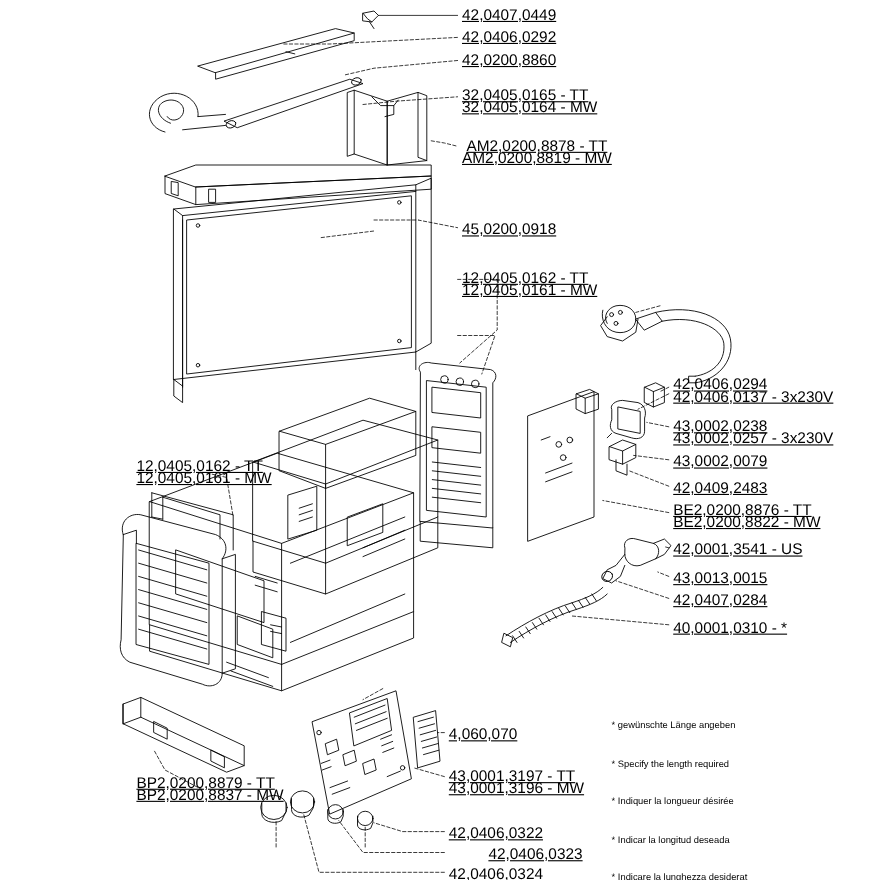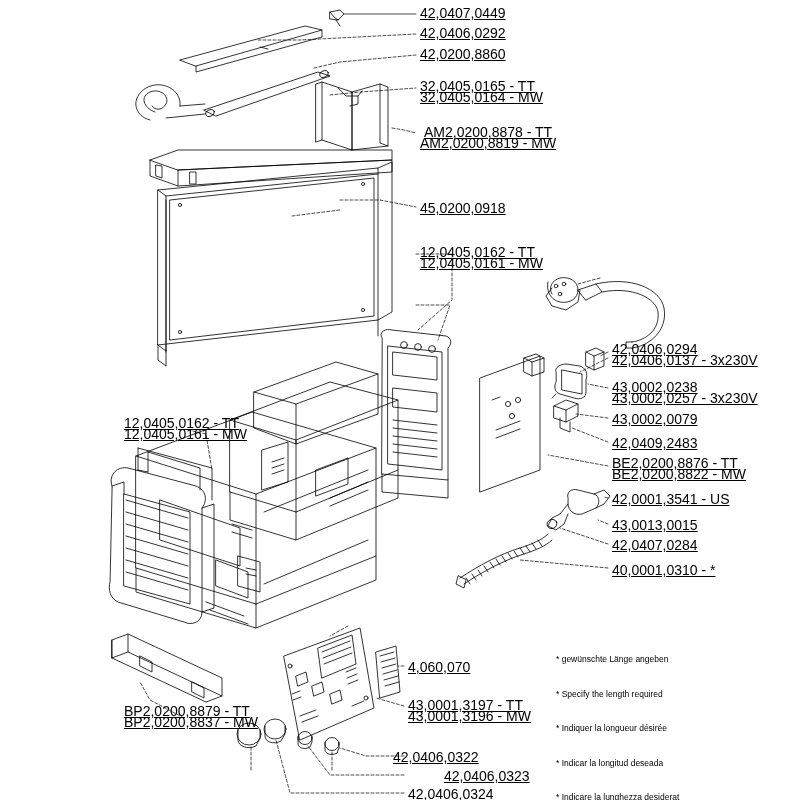--- a/index.html
+++ b/index.html
@@ -340,21 +340,21 @@
   <div class="label" style="left:612px; top:520px;">43,0013,0015</div>
   <div class="label" style="left:612px; top:540px;">42,0407,0284</div>
   <div class="label" style="left:612px; top:565px;">40,0001,0310 - *</div>
   <div class="label" style="left:124px; top:418px;">12,0405,0162 - TT
 12,0405,0161 - MW</div>
   <div class="label" style="left:124px; top:706px;">BP2,0200,8879 - TT
 BP2,0200,8837 - MW</div>
   <div class="label" style="left:408px; top:662px;">4,060,070</div>
   <div class="label" style="left:408px; top:700px;">43,0001,3197 - TT
 43,0001,3196 - MW</div>
-  <div class="label" style="left:393px; top:752px;">42,0406,0322</div>
+  <div class="label" style="left:408px; top:752px;">42,0406,0322</div>
   <div class="label" style="left:408px; top:771px;margin-left:36px;">42,0406,0323</div>
   <div class="label" style="left:408px; top:789px;">42,0406,0324</div>
 
   <div class="legend" style="left:556px; top:631px;">
     <div>* gewünschte Länge angeben</div>
     <div>* Specify the length required</div>
     <div>* Indiquer la longueur désirée</div>
     <div>* Indicar la longitud deseada</div>
     <div>* Indicare la lunghezza desiderat</div>
     

